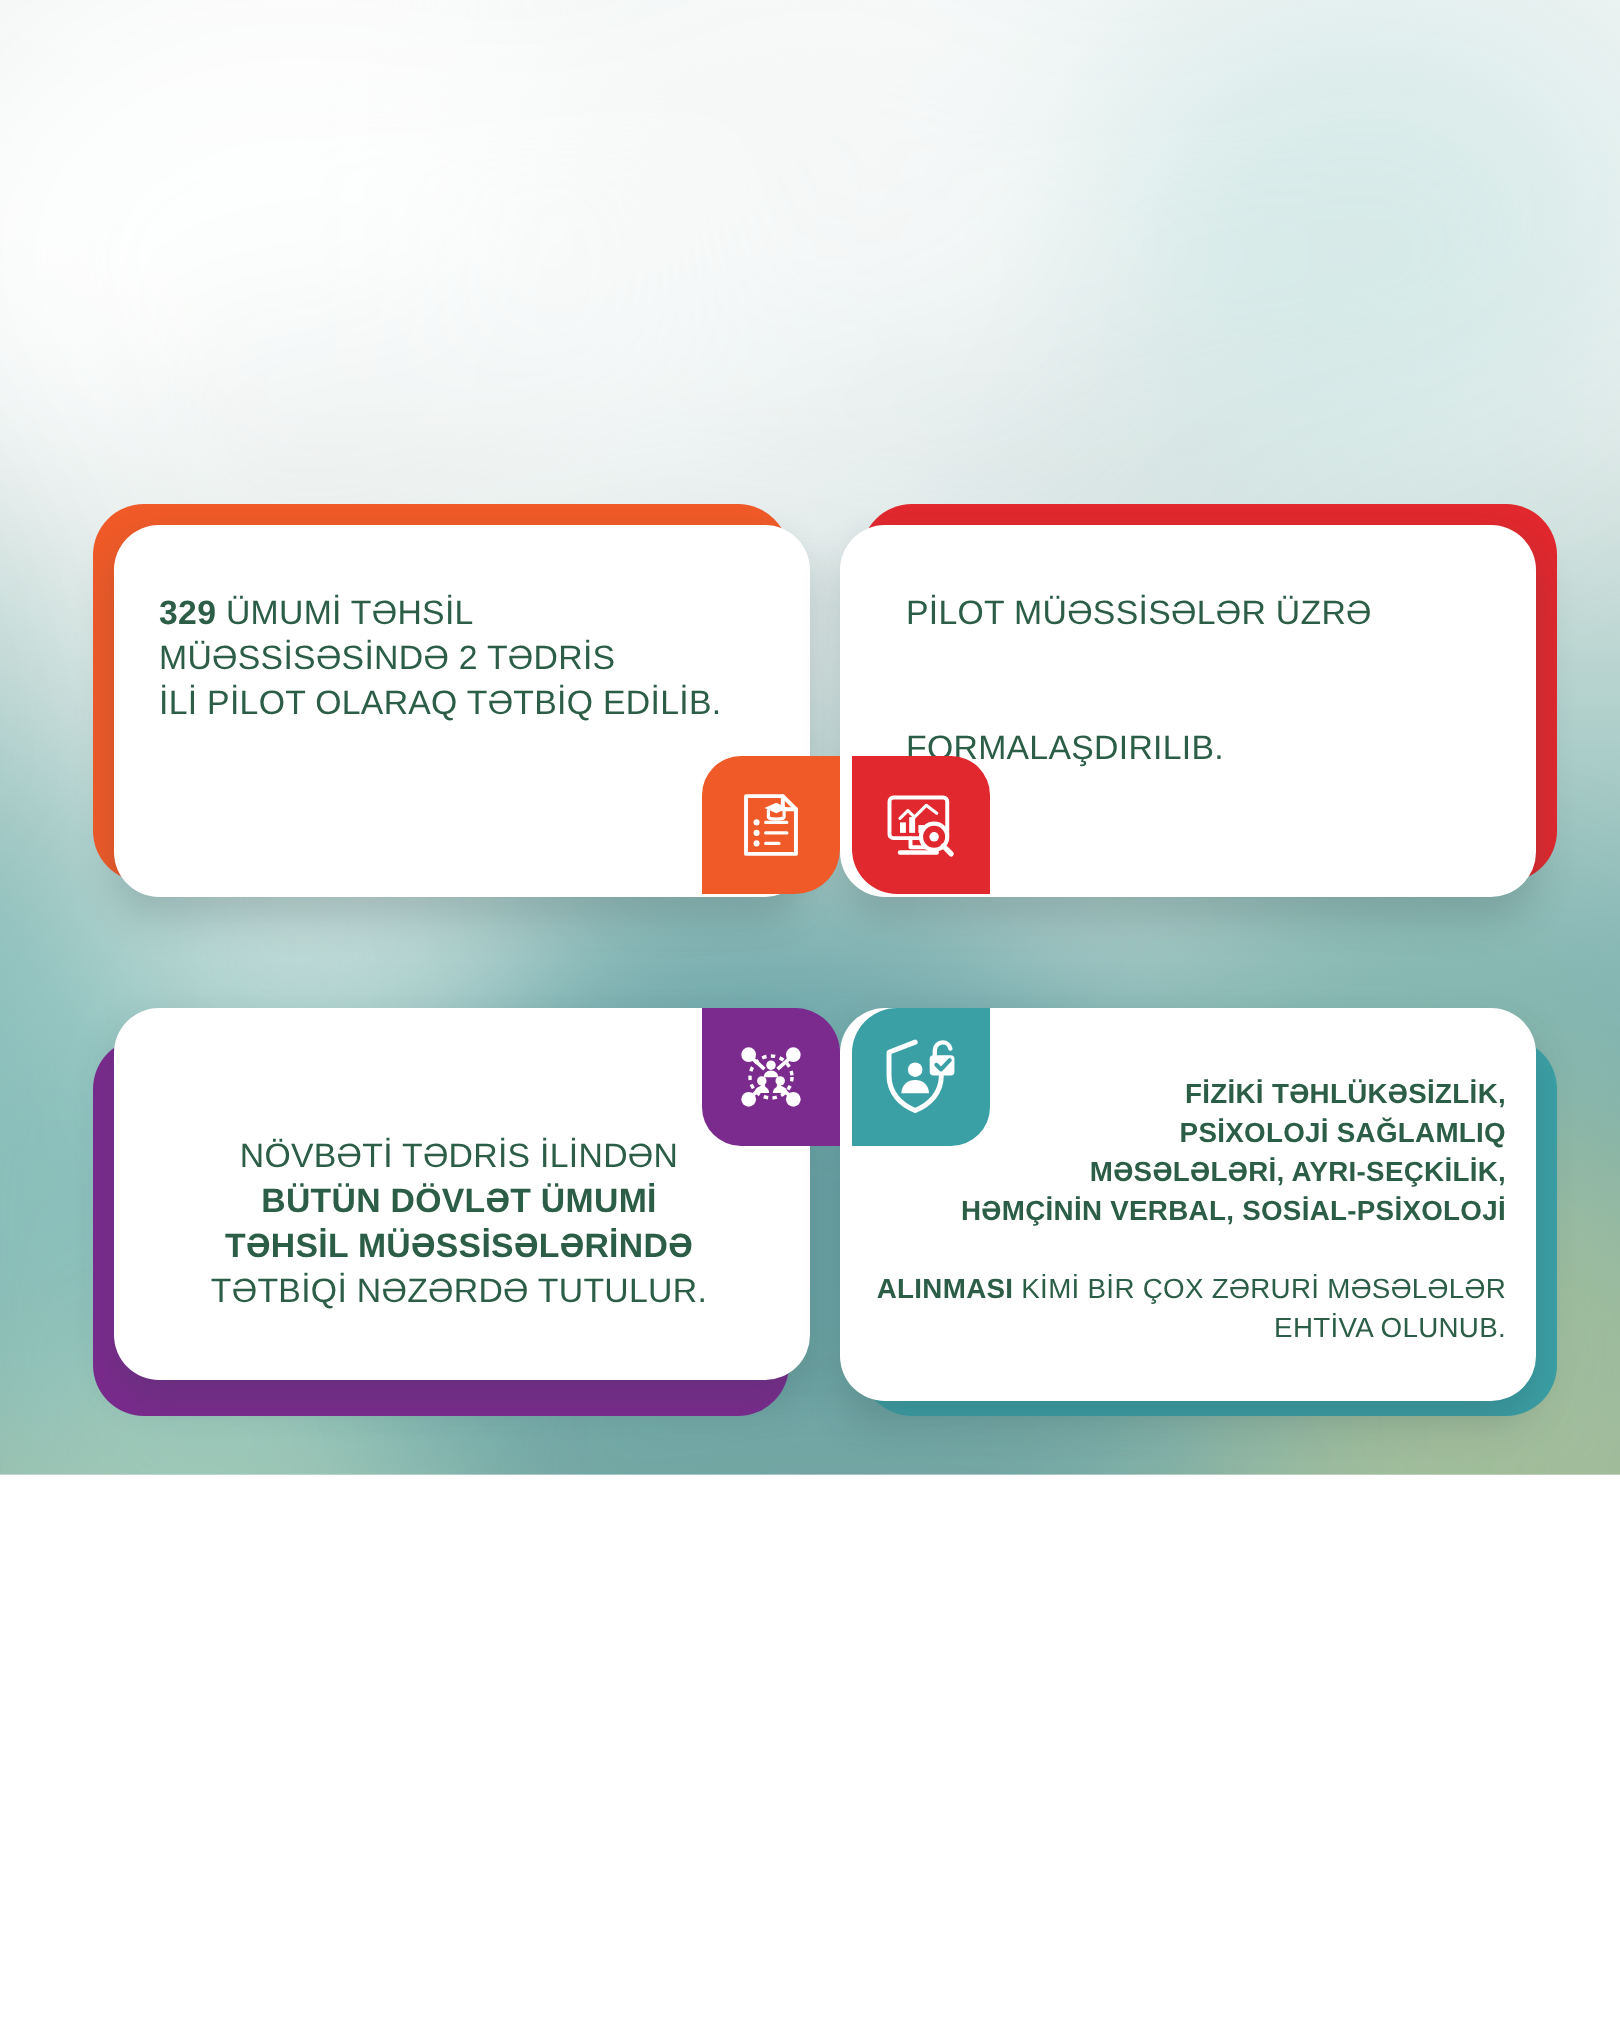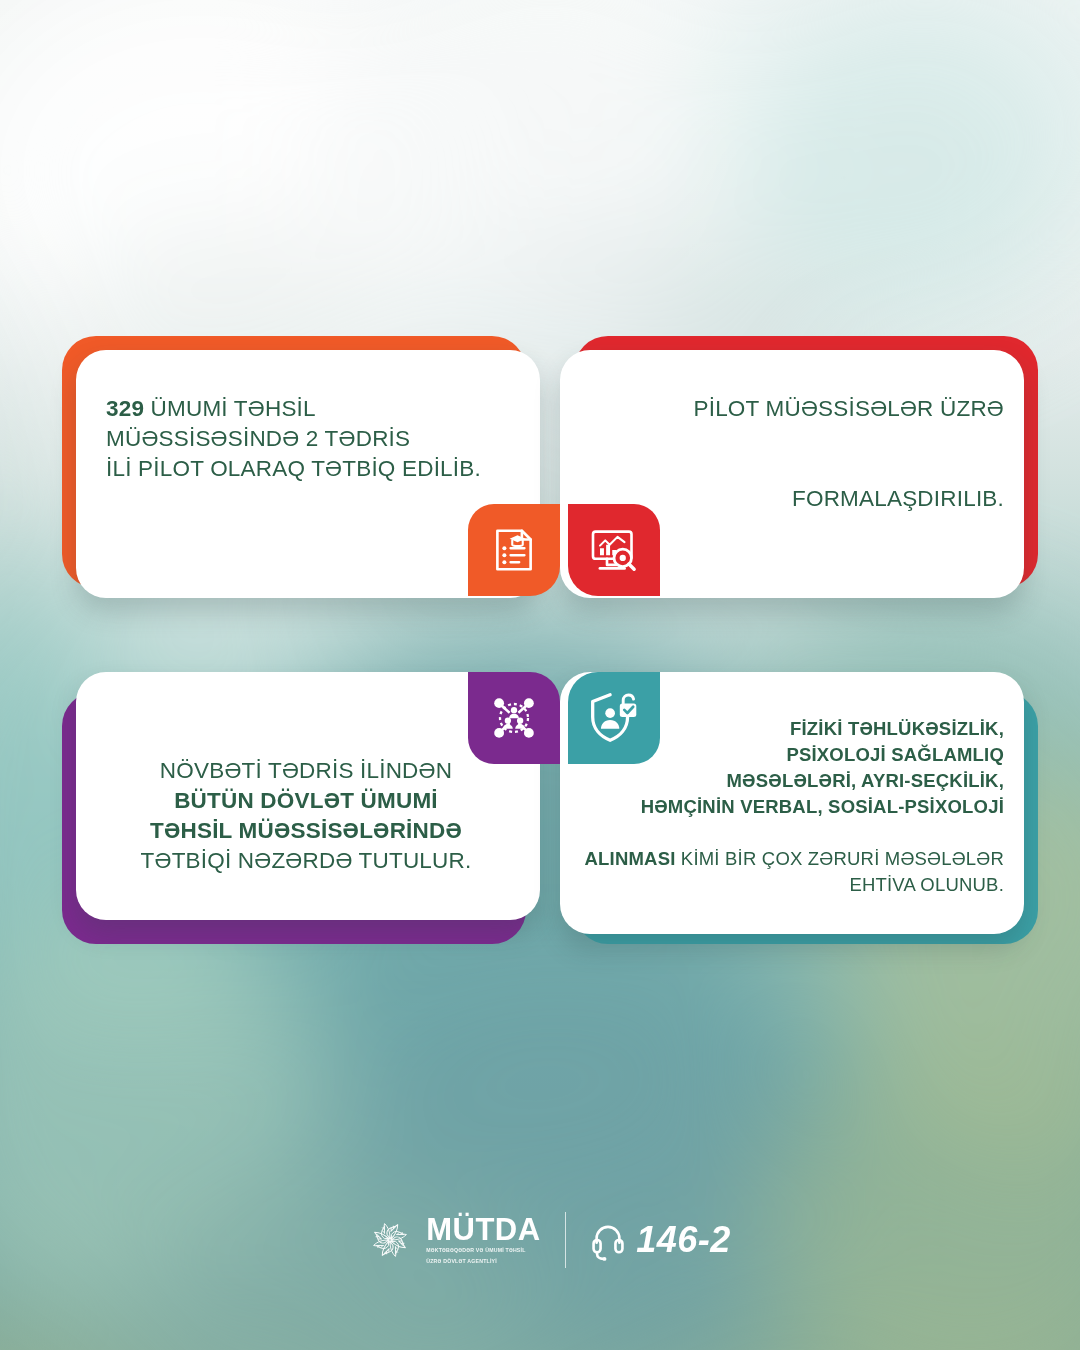--- a/index.html
+++ b/index.html
@@ -6,21 +6,21 @@
 
   html,body{
     width:1080px; height:1350px;
     font-family:"Liberation Sans", sans-serif;
     overflow:hidden;
   }
 
   
   #stage{
     position:relative;
-    width:1080px; height:1350px;
+    width:1080px; height:983px;
     background:#cfdcdc;
     overflow:hidden;
   }
   .bg-layer{ position:absolute; inset:0; }
 
   
   .bg-base{
     background:linear-gradient(180deg,
       #f2f5f4 0%,
       #eef2f1 16%,
@@ -119,21 +119,21 @@
   #card1 .icon-tile{
     left:406px; top:168px;
     background:#f05a28;
     border-radius:26px 0 30px 0;
   }
 
   
   #card2{ left:498px; top:0; }
   #card2 .plate{ left:14px; top:0;  background:#e0282e; }
   #card2 .panel{ left:0;    top:14px; }
-  #card2 .txt{ left:44px; top:44px; width:400px; text-align:right; }
+  #card2 .txt{ left:44px; top:44px; width:400px; }
   #card2 .icon-tile{
     left:8px; top:168px;
     background:#e0282e;
     border-radius:0 26px 0 30px;
   }
 
   
   #card3{ left:0; top:0; }
   #card3 .plate{ left:0;  top:20px; background:#7b2a8e; }
   #card3 .panel{ left:14px; top:0;  }

